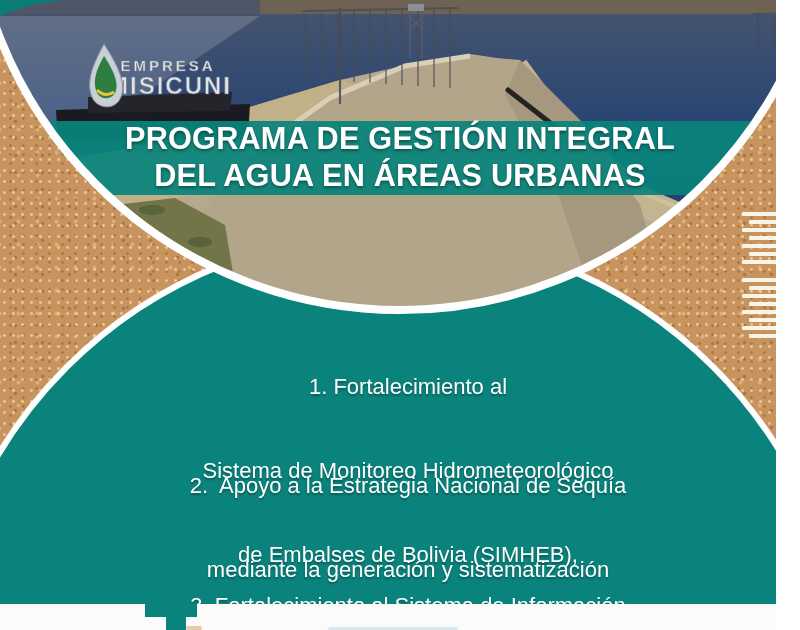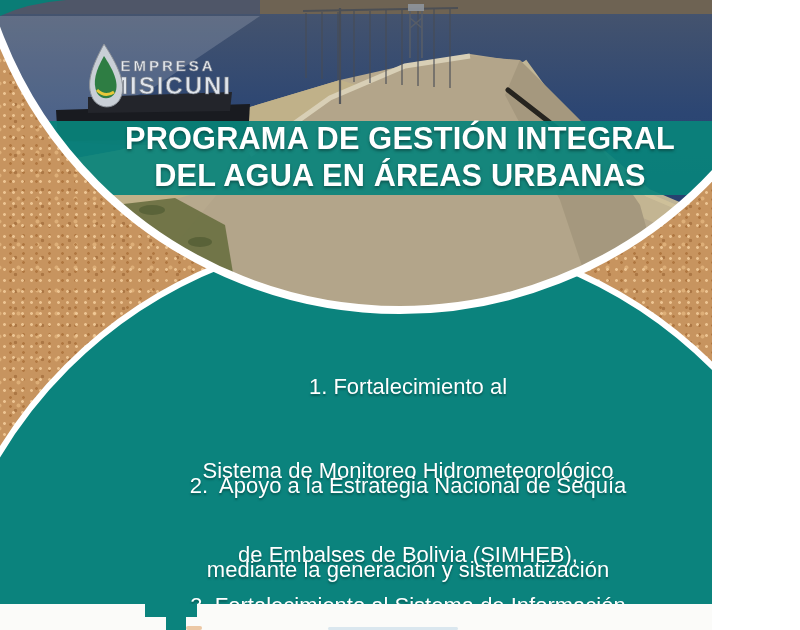--- a/index.html
+++ b/index.html
@@ -1,17 +1,17 @@
 <!DOCTYPE html>
 <html><head>
 <meta charset="utf-8">
 <style>
   html,body{margin:0;padding:0;}
   body{width:800px;height:630px;overflow:hidden;font-family:"Liberation Sans","DejaVu Sans",sans-serif;}
-  .poster{position:relative;width:712px;height:630px;overflow:hidden;
+  .poster{position:relative;width:776px;height:630px;overflow:hidden;
     background-color:#c7945f;
     background-image:
       radial-gradient(circle, rgba(243,205,155,.85) 1px, transparent 1.8px),
       radial-gradient(circle, rgba(166,107,52,.70) 1px, transparent 1.7px),
       radial-gradient(circle, rgba(240,196,140,.55) 1.6px, transparent 2.4px),
       radial-gradient(circle, rgba(138,83,35,.45) 1.3px, transparent 2.1px);
     background-size:9px 11px,13px 9px,19px 23px,27px 17px;
     background-position:0 0,4px 6px,9px 3px,2px 11px;}
   .teal-circle{position:absolute;left:-70px;top:230px;width:920px;height:920px;
     box-sizing:border-box;border-radius:50%;border:6px solid #ffffff;

